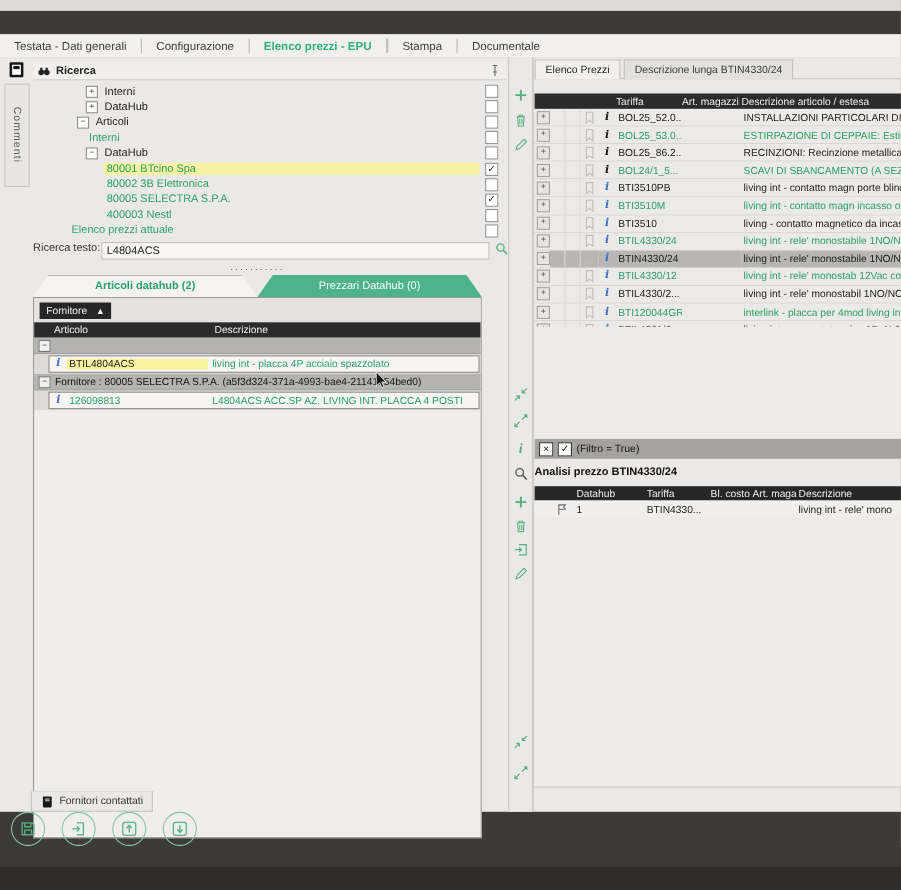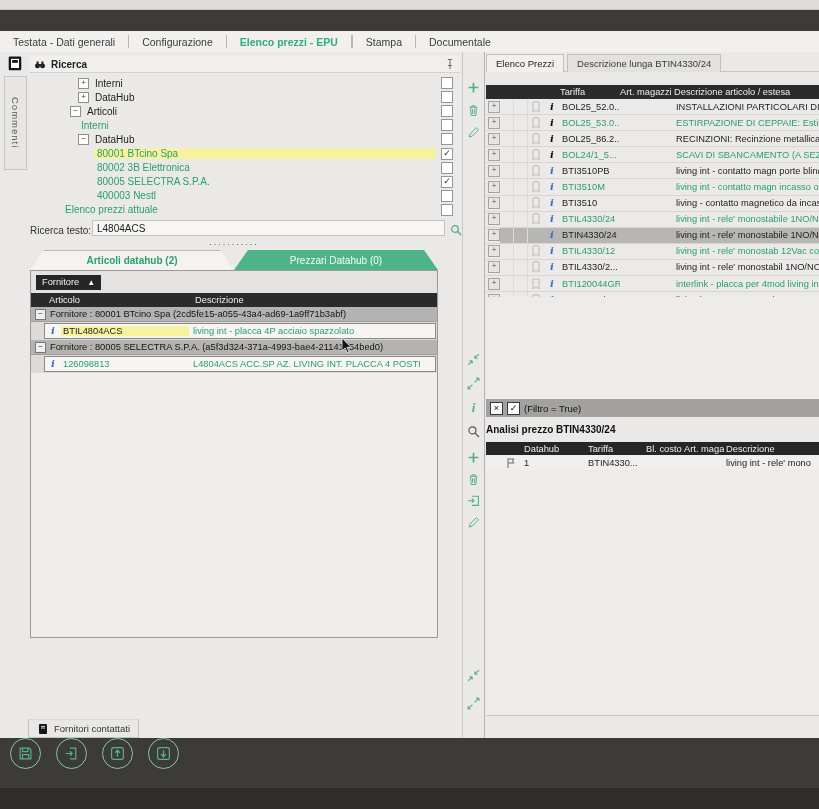--- a/index.html
+++ b/index.html
@@ -33,33 +33,33 @@
   .trow{height:14.1px;display:flex;align-items:center;font-size:10px;}
   .texp{width:9px;height:9px;border:1px solid #8f8e8c;background:#fdfdfc;font-size:8px;line-height:7px;
         text-align:center;color:#444;margin-right:3px;flex:none;}
   .tlabel{padding:0 3px;white-space:nowrap;overflow:hidden;}
   .tlabel.fill{flex:1;}
   .green{color:#2aa06a;}
   .hl-yellow{background:#f6f2a0;}
   .cbcol{width:22px;display:flex;justify-content:center;flex:none;}
   .cb{width:10px;height:10px;border:1px solid #979695;background:#fff;font-size:9px;line-height:9px;
       text-align:center;color:#2b2b2b;}
-  .searchrow{left:30px;top:220px;width:432px;height:16px;display:flex;align-items:flex-end;font-size:10px;}
+  .searchrow{left:30px;top:220px;width:432px;height:16px;display:flex;align-items:flex-start;font-size:10px;}
   .searchrow label{width:62px;color:#333;flex:none;}
   .searchrow input{flex:1;height:14px;border:1px solid #c2c1bf;background:#f7f6f4;font-size:10px;
                    font-family:inherit;padding:0 4px;color:#222;}
   .dots{left:30px;top:238px;width:408px;text-align:center;font-size:9px;color:#555;letter-spacing:2px;line-height:8px;}
   
   .dtabs{left:30px;top:250px;width:408px;height:20px;display:flex;}
   .dtab{flex:1;display:flex;align-items:center;justify-content:center;font-size:10px;
         clip-path:polygon(14px 0,calc(100% - 14px) 0,100% 100%,0 100%);}
   .dtab.active{background:#f4f3f1;color:#2aa06a;font-weight:bold;border-top:1px solid #bbb;}
   .dtab.inactive{background:#4fb389;color:#f4fff9;}
   
-  .agrid{left:30px;top:270px;width:408px;height:368px;background:#efeeec;border:1px solid #9b9a98;
+  .agrid{left:30px;top:270px;width:408px;height:492px;background:#efeeec;border:1px solid #9b9a98;
          box-sizing:border-box;overflow:hidden;}
   .gbtnrow{height:22px;display:flex;align-items:center;padding-left:5px;background:#e4e3e1;}
   .gbtn{background:#262626;color:#f2f2f2;font-size:9.3px;height:15px;display:flex;align-items:center;
         gap:8px;padding:0 6px;}
   .ghead{height:14px;background:#2b2b2b;color:#f0f0f0;display:flex;font-size:9.3px;align-items:center;}
   .g-sp{width:16px;flex:none;}
   .g-art{width:146px;flex:none;padding-left:2px;box-sizing:border-box;}
   .g-desc{flex:1;padding-left:2px;}
   .grouphdr{height:14px;background:#b4b3b1;border-bottom:1px solid #9e9d9b;display:flex;align-items:center;
             font-size:9.3px;color:#141414;white-space:nowrap;overflow:hidden;}
@@ -281,21 +281,20 @@
       </div>
     </div>
     <div class="ghead">
       <div class="g-sp"></div>
       <div class="g-art">Articolo</div>
       <div class="g-desc">Descrizione</div>
     </div>
     <div id="grid-body">
         <div class="grouphdr">
           <div class="gexp">−</div>
-          <span>Fornitore : 80001 BTcino Spa (2cd5fe15-a055-43a4-ad69-1a9ff71b3abf)</span>
         </div>
         <div class="arow-wrap">
           <div class="arow">
             <div class="a-i">
               <span class="iicon iblue">i</span>
             </div>
             <div class="a-art hl-yellow">BTIL4804ACS</div>
             <div class="a-desc green">living int - placca 4P acciaio spazzolato</div>
           </div>
         </div>

